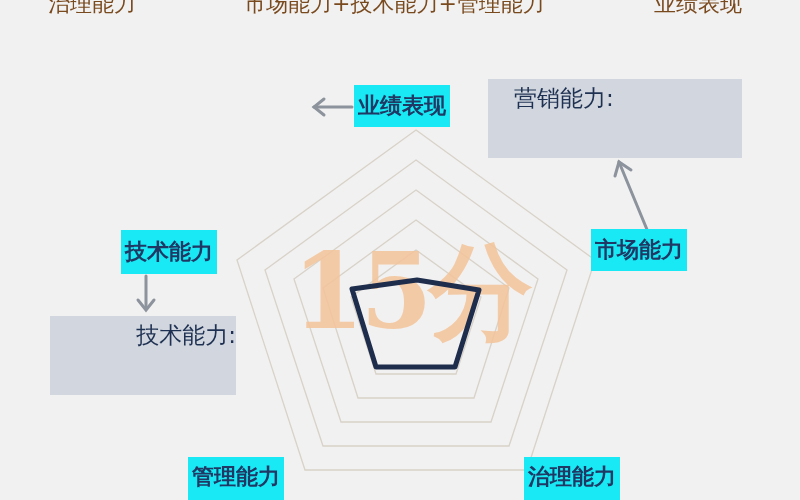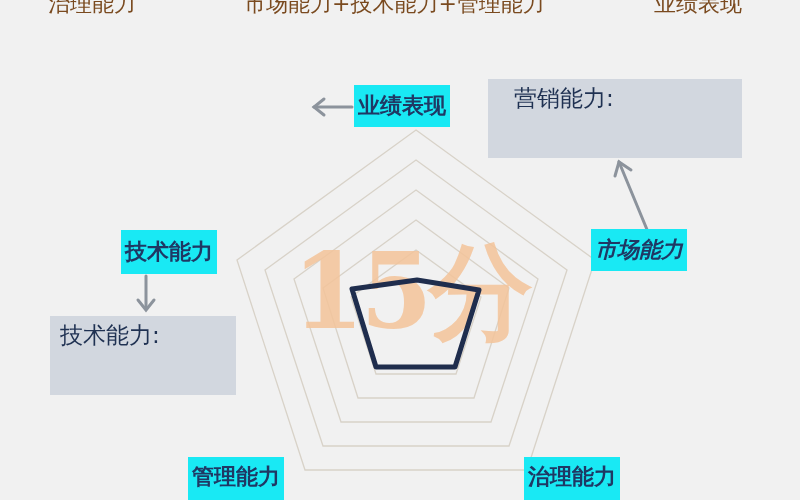--- a/index.html
+++ b/index.html
@@ -111,25 +111,25 @@
     </g>
   </svg>
 
 
   <div class="cyan-label" style="left:354px; top:85px; height:42px; line-height:42px;">业绩表现</div>
 
   <div class="gray-box" style="left:488px; top:79px; width:254px; height:79px; padding:2px 0 0 26px;">
     <div class="row">营销能力:</div>
   </div>
 
-  <div class="cyan-label" style="left:591px; top:229px; height:42px; line-height:42px;font-style:italic;">市场能力</div>
+  <div class="cyan-label" style="left:591px; top:229px; height:42px; line-height:42px;">市场能力</div>
 
   <div class="cyan-label" style="left:121px; top:230px; height:44px; line-height:44px;">技术能力</div>
 
-  <div class="gray-box" style="left:50px; top:316px; width:186px; height:79px; padding:2px 0 0 10px;">
+  <div class="gray-box" style="left:50px; top:316px; width:186px; height:79px; padding:2px 0 0 10px;text-align:right;">
     <div class="row">技术能力:</div>
   </div>
 
   <div class="cyan-label" style="left:188px; top:457px; height:50px; line-height:40px;">管理能力</div>
 
   <div class="cyan-label" style="left:524px; top:457px; height:50px; line-height:40px;">治理能力</div>
 
 </div>
 
 </body></html>

